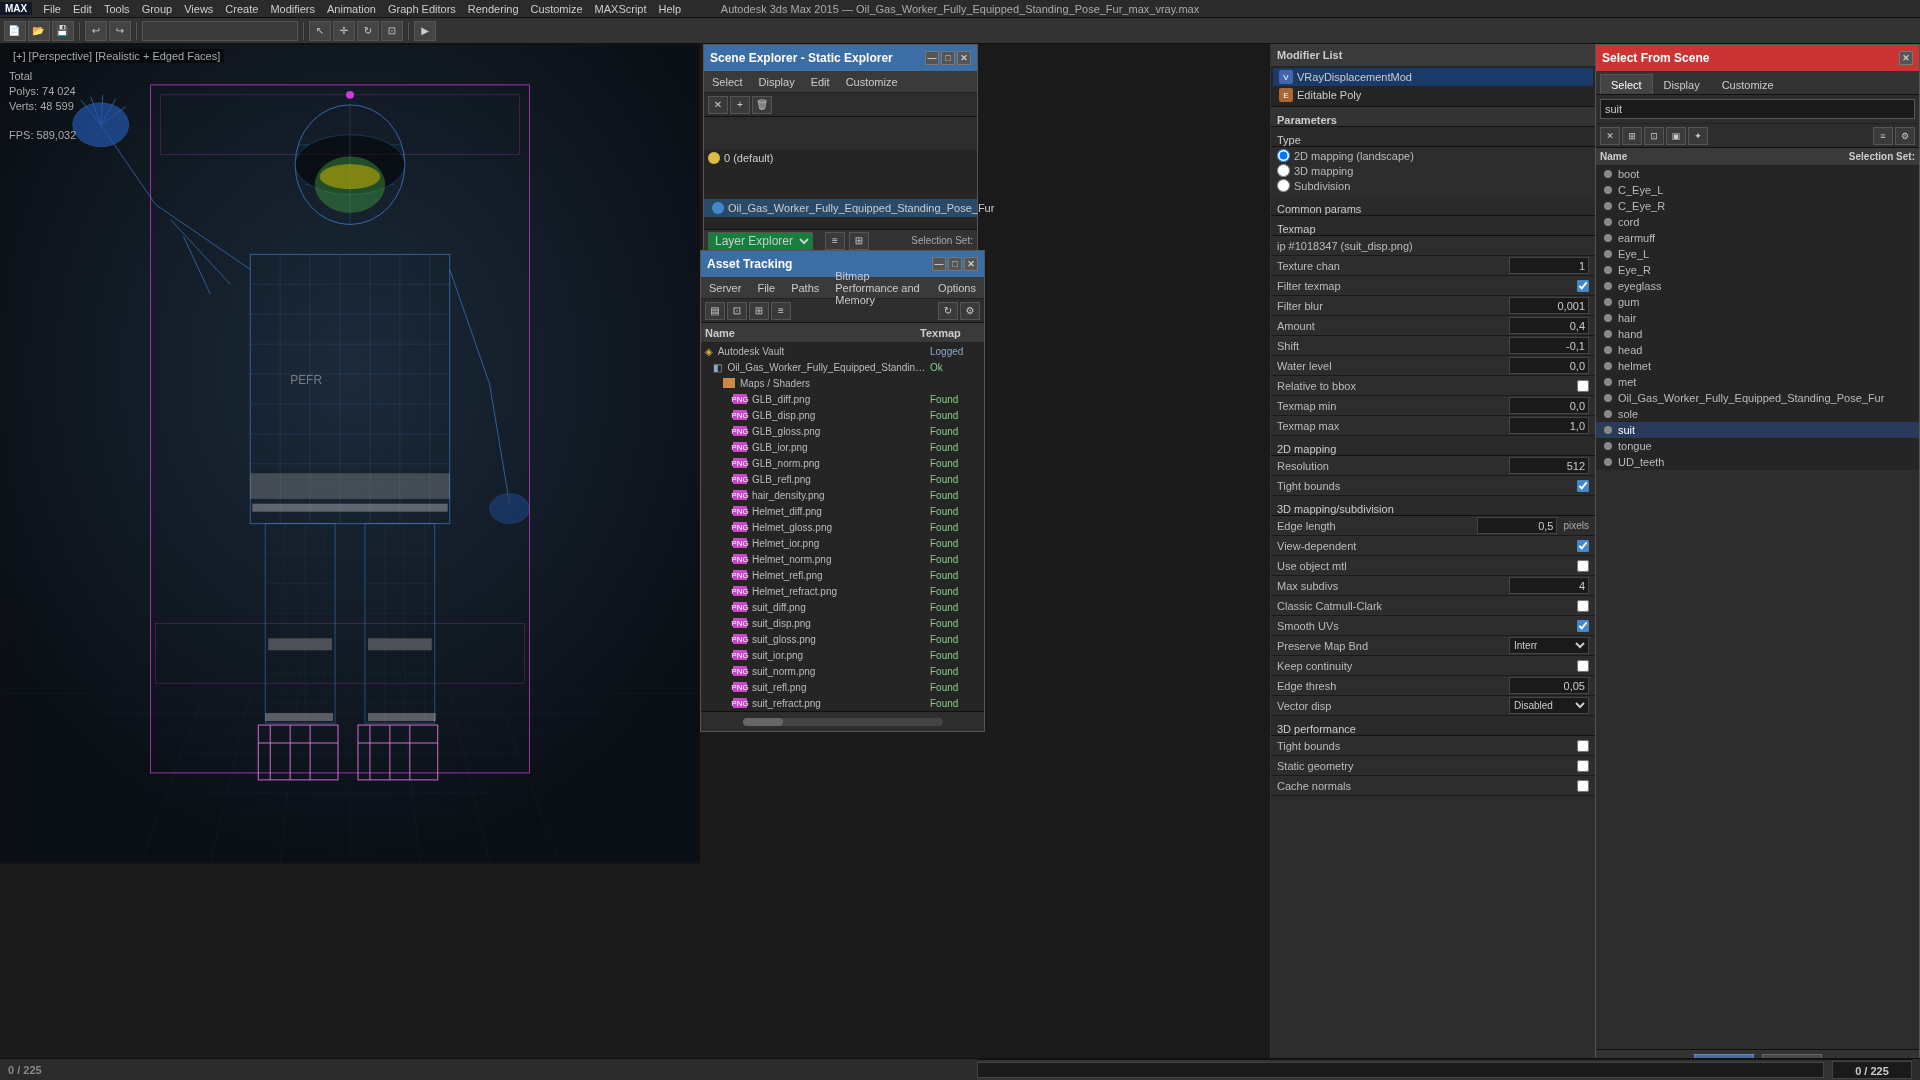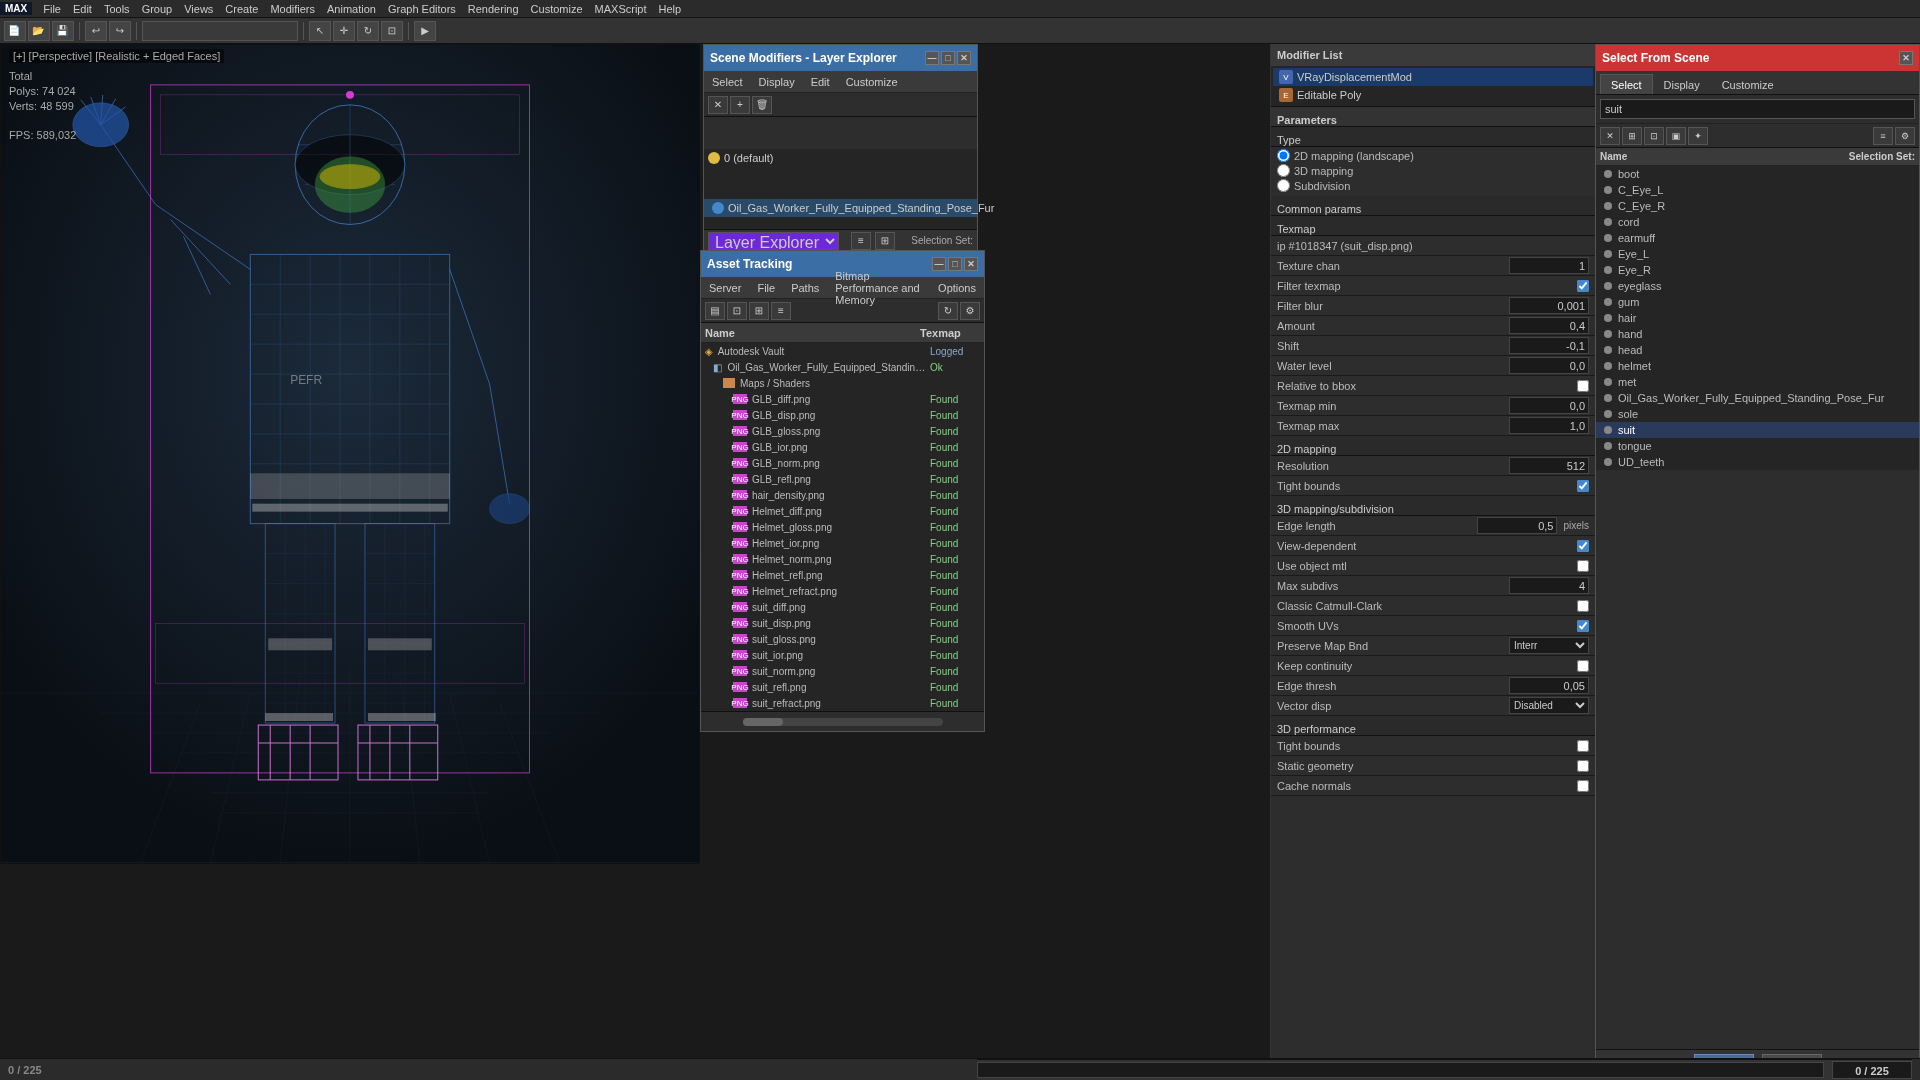--- a/index.html
+++ b/index.html
@@ -224,24 +224,24 @@
     .panel-statusbar {
       background: #333;
       height: 22px;
       display: flex;
       align-items: center;
       padding: 0 4px;
       border-top: 1px solid #111;
       gap: 4px;
     }
     .panel-status-select {
-      background: #6d28d9;
+      background: #15803d;
       border: 1px solid #555;
       color: #ccc;
-      font-size: 16px;
+      font-size: 12px;
       height: 18px;
       padding: 0 2px;
     }
 
     
     #asset-tracking {
       position: absolute;
       top: 250px; left: 700px;
       width: 285px;
       background: #2d2d2d;
@@ -578,20 +578,23 @@
   <div class="top-bar-item">Group</div>
   <div class="top-bar-item">Views</div>
   <div class="top-bar-item">Create</div>
   <div class="top-bar-item">Modifiers</div>
   <div class="top-bar-item">Animation</div>
   <div class="top-bar-item">Graph Editors</div>
   <div class="top-bar-item">Rendering</div>
   <div class="top-bar-item">Customize</div>
   <div class="top-bar-item">MAXScript</div>
   <div class="top-bar-item">Help</div>
+  <div id="title-bar">
+    <span>Autodesk 3ds Max 2015</span> — <span>Oil_Gas_Worker_Fully_Equipped_Standing_Pose_Fur_max_vray.max</span>
+  </div>
 </div>
 
 <div id="toolbar">
   <div class="toolbar-btn">📄</div>
   <div class="toolbar-btn">📂</div>
   <div class="toolbar-btn">💾</div>
   <div class="toolbar-sep"></div>
   <div class="toolbar-btn">↩</div>
   <div class="toolbar-btn">↪</div>
   <div class="toolbar-sep"></div>
@@ -763,21 +766,21 @@
     <div><span>Polys:</span> <span>74 024</span></div>
     <div><span>Verts:</span> <span>48 599</span></div>
   </div>
   <div id="viewport-fps">
     <span>FPS:</span> <span>589,032</span>
   </div>
 </div>
 
 <div id="scene-explorer">
   <div class="panel-titlebar">
-    <span>Scene Modifiers - Layer Explorer</span>
+    <span>Scene Explorer - Static Explorer</span>
     <div class="panel-titlebar-btns">
       <div class="panel-win-btn">—</div>
       <div class="panel-win-btn">□</div>
       <div class="panel-win-btn">✕</div>
     </div>
   </div>
   <div class="panel-menubar">
     <span class="panel-menu-item">Select</span>
     <span class="panel-menu-item">Display</span>
     <span class="panel-menu-item">Edit</span>

